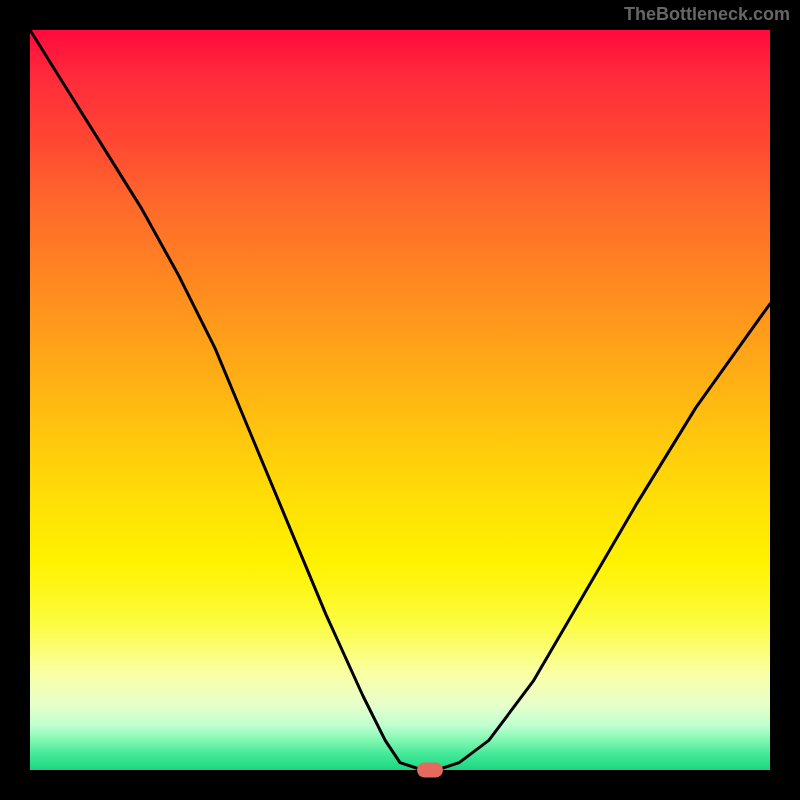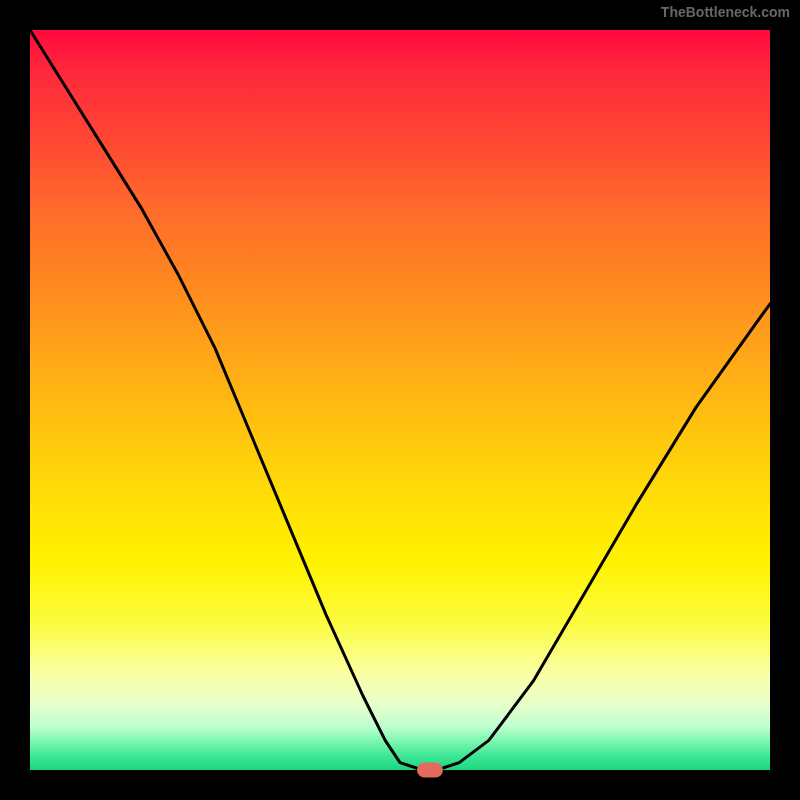--- a/index.html
+++ b/index.html
@@ -9,21 +9,21 @@
     background: #000;
     position: relative;
     overflow: hidden;
   }
   .watermark {
     position: absolute;
     top: 4px;
     right: 10px;
     color: #666;
     font-family: Arial, sans-serif;
-    font-size: 14px;
+    font-size: 18px;
     font-weight: bold;
     z-index: 10;
   }
   .plot-area {
     position: absolute;
     left: 30px;
     top: 30px;
     width: 740px;
     height: 740px;
     background: linear-gradient(to bottom,

